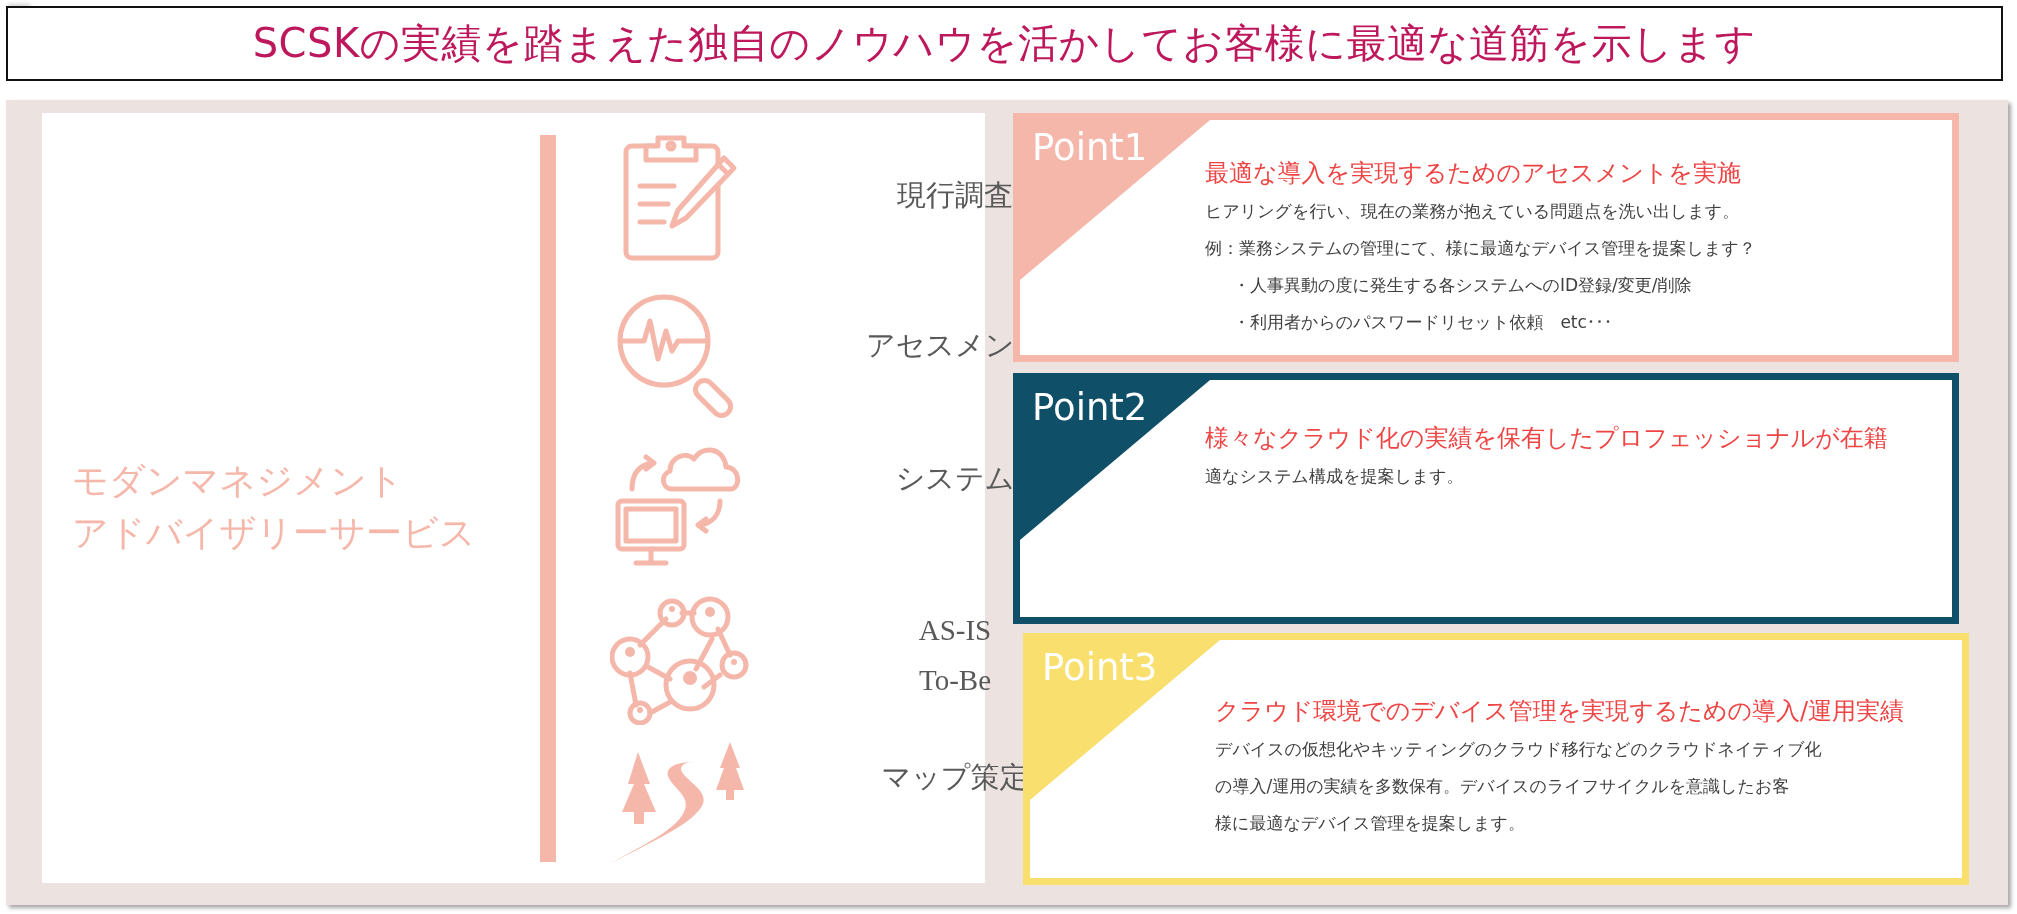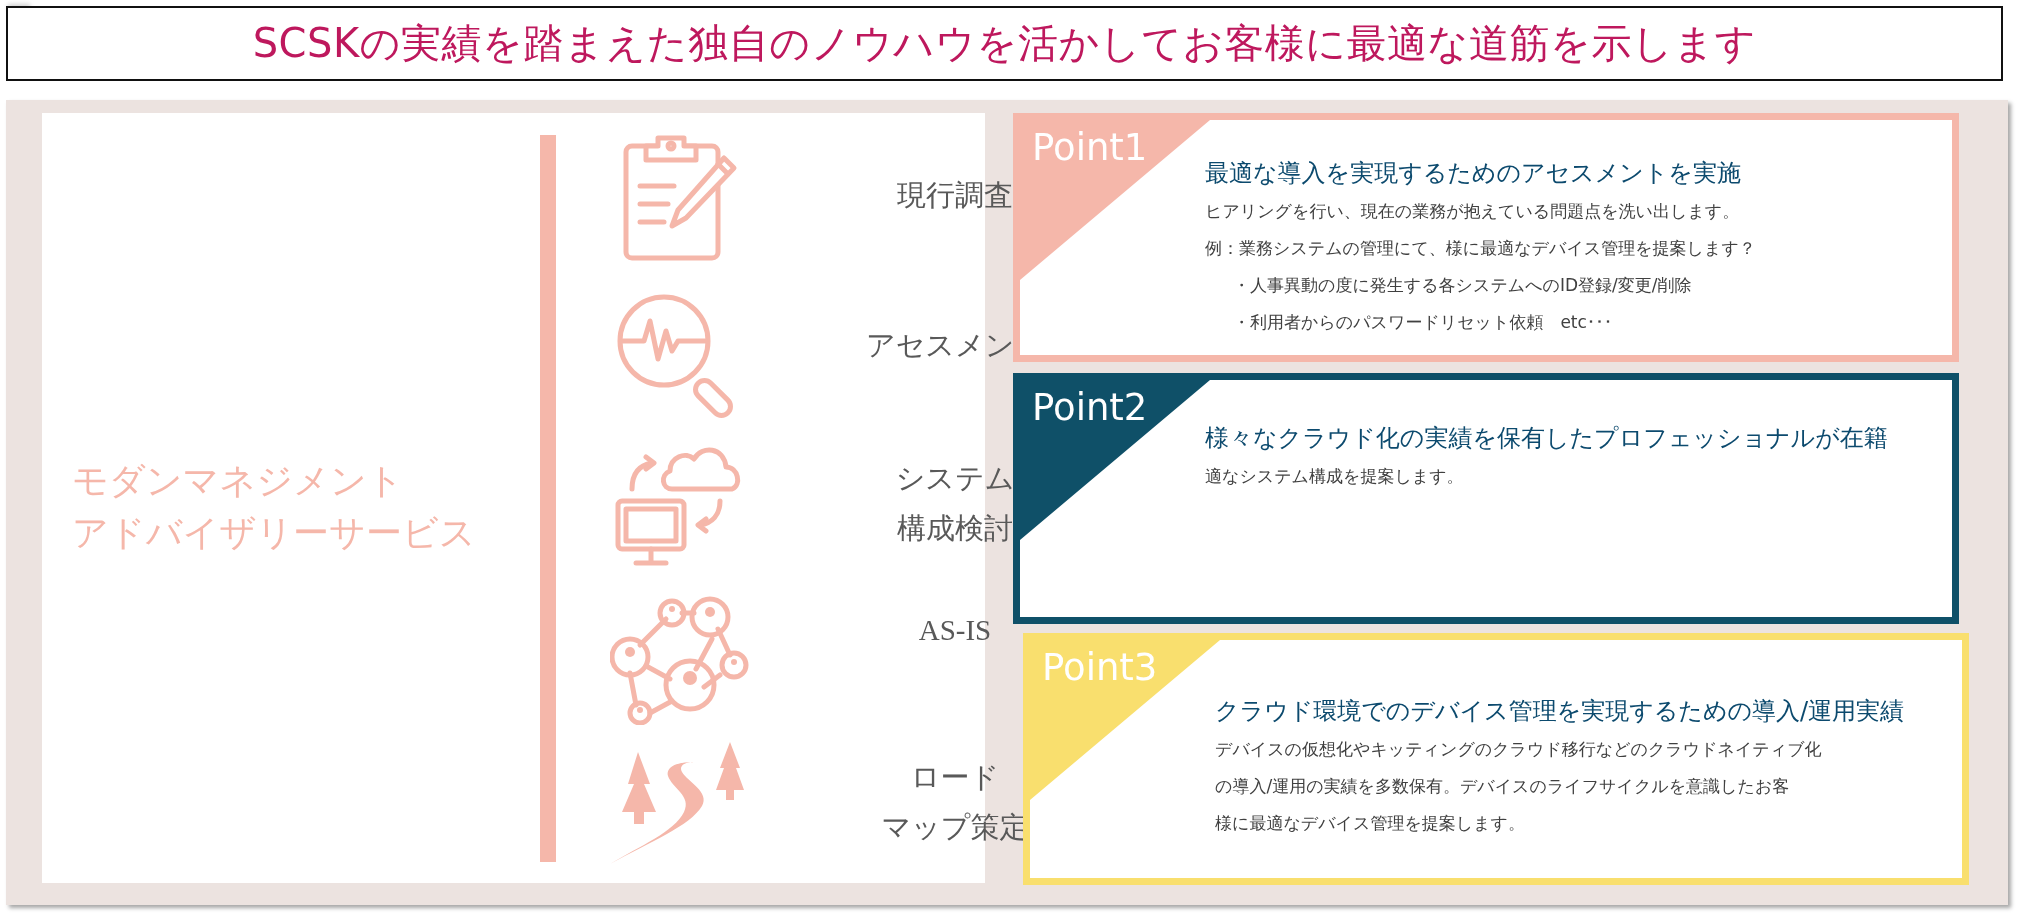--- a/index.html
+++ b/index.html
@@ -15,21 +15,21 @@
   .service-name { position:absolute; left:72px; top:455px; width:460px; font-size:36px; line-height:52px; color:#f5b7aa; }
   .service-name div { white-space:nowrap; }
   .vbar { position:absolute; left:540px; top:135px; width:16px; height:727px; background:#f5b7aa; }
   .step { position:absolute; left:600px; width:380px; }
   .step .icon { position:absolute; left:0; width:150px; height:150px; }
   .step .label { position:absolute; left:185px; width:340px; text-align:center; font-size:29px; line-height:50px; color:#595959;font-family:Liberation Serif, serif; }
   .point { position:absolute; left:1013px; width:946px; box-sizing:border-box; background:#fff; border:7px solid; overflow:hidden; }
   .point .tri { position:absolute; left:0; top:0; width:190px; height:160px; }
   .point .ptag { position:absolute; left:12px; top:6px; font-size:37px; color:#fff; }
   .point .content { position:absolute; left:185px; top:35px; right:30px; }
-  .point .heading { font-size:24px; color:#0c4a6e; line-height:36px; margin-bottom:2px; white-space:nowrap; }
+  .point .heading { font-size:24px; color:#ef4444; line-height:36px; margin-bottom:2px; white-space:nowrap; }
   .point .body { font-size:17px; line-height:37px; color:#404040; }
   .point .body div { white-space:nowrap; }
   .point .body .indent { padding-left:28px; }
 </style>
 </head>
 <body>
 
 <div class="artifact"></div>
 
 <div class="title-box">
@@ -87,21 +87,20 @@
       <path d="M106 62 C106 76 98 84 86 86"></path>
       <path d="M92 80 L84 86 L92 92"></path>
       <rect x="4" y="62" width="66" height="48" rx="4"></rect>
       <rect x="12" y="70" width="50" height="32"></rect>
       <line x1="37" y1="110" x2="37" y2="122"></line>
       <line x1="22" y1="124" x2="52" y2="124"></line>
     </g>
   </svg>
   <div class="label" style="top:18px;">
     <div>システム</div>
-    <div>構成検討</div>
   </div>
 </div>
 
 <div class="step" style="top:590px;height:140px;">
   <svg class="icon" style="left:10px;top:5px;width:140px;height:130px;" viewBox="0 0 140 130">
     <g fill="none" stroke="#f5b7aa" stroke-width="5" stroke-linecap="round">
       <line x1="30" y1="50" x2="56" y2="24"></line>
       <line x1="72" y1="18" x2="84" y2="18"></line>
       <line x1="108" y1="34" x2="120" y2="60"></line>
       <line x1="102" y1="44" x2="86" y2="74"></line>
@@ -120,33 +119,33 @@
       <circle cx="62" cy="14" r="3"></circle>
         <circle cx="100" cy="17" r="5"></circle>
         <circle cx="20" cy="57" r="5"></circle>
       <circle cx="124" cy="67" r="3"></circle>
         <circle cx="80" cy="83" r="7"></circle>
         <circle cx="30" cy="115" r="3"></circle>
     </g>
   </svg>
   <div class="label" style="top:15px;">
     <div>AS-IS</div>
+    <div>To-Be</div>
   </div>
 </div>
 
 <div class="step" style="top:740px;height:140px;">
   <svg class="icon" style="left:10px;top:2px;width:140px;height:125px;" viewBox="0 0 140 125">
     <g fill="#f5b7aa">
       <path d="M0 122 C40 100 80 84 92 64 C100 50 78 40 72 30 C68 22 78 20 84 20 C64 20 56 26 58 34 C62 46 82 54 74 70 C64 90 30 104 0 122 Z"></path>
       <path d="M28 10 L40 42 L34 42 L46 70 L34 70 L34 82 L24 82 L24 70 L12 70 L24 42 L18 42 Z"></path>
       <path d="M120 0 L130 26 L126 26 L134 48 L124 48 L124 58 L116 58 L116 48 L106 48 L114 26 L110 26 Z"></path>
     </g>
   </svg>
   <div class="label" style="top:12px;">
-    <div>ロード</div>
     <div>マップ策定</div>
   </div>
 </div>
 
 <div class="point" style="top:113px;height:249px;border-color:#f5b7aa;">
   <svg class="tri" viewBox="0 0 190 160" preserveAspectRatio="none">
     <polygon points="0,0 190,0 0,160" fill="#f5b7aa"></polygon>
   </svg>
   <div class="ptag">Point1</div>
   <div class="content">

